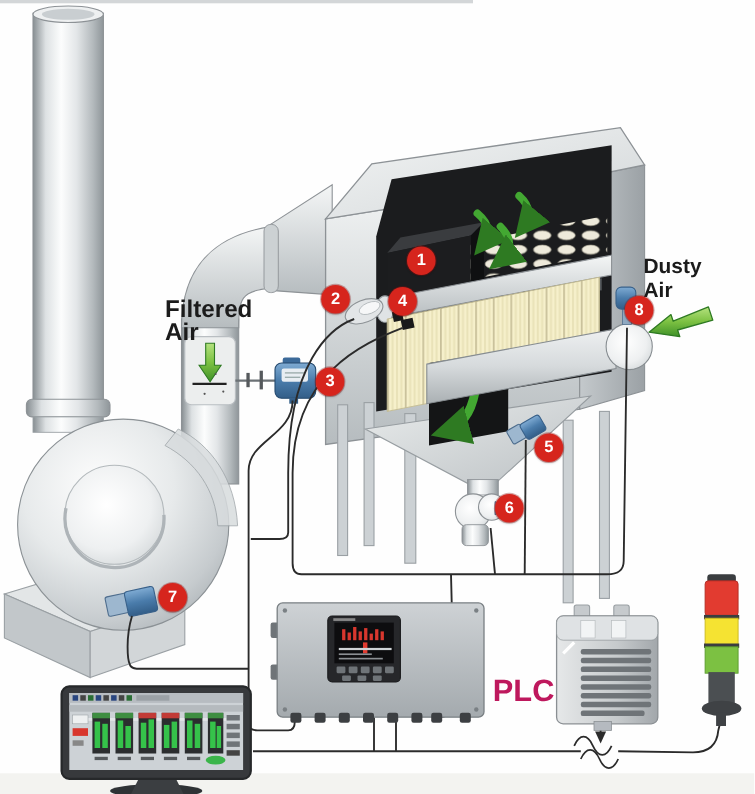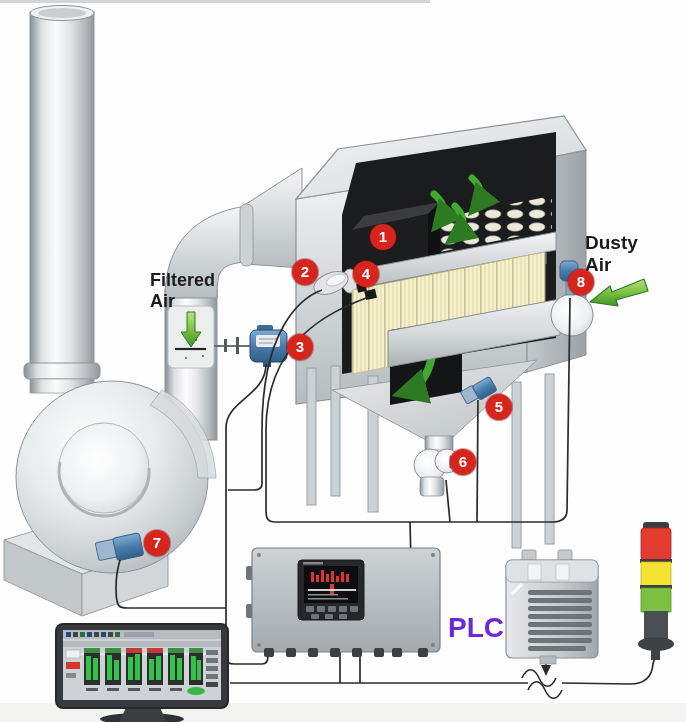--- a/index.html
+++ b/index.html
@@ -1,22 +1,22 @@
 <!DOCTYPE html>
 <html><head>
 <meta charset="utf-8">
 <style>
   html,body{margin:0;padding:0;background:#fff;}
   .stage{position:relative;width:686px;height:722px;background:#fefefe;overflow:hidden;
          font-family:"Liberation Sans",sans-serif;}
   .art{position:absolute;left:0;top:0;}
   .label{position:absolute;color:#1b1b1b;font-weight:bold;}
-  .label-filtered{left:150px;top:270px;width:96px;font-size:18px;line-height:21px;}
+  .label-filtered{left:150px;top:270px;width:96px;font-size:22px;line-height:21px;}
   .label-dusty{left:585px;top:232px;width:88px;font-size:19px;line-height:22px;}
-  .label-plc{left:448px;top:612px;width:60px;font-size:28px;color:#6d28d9;text-align:left;}
+  .label-plc{left:448px;top:612px;width:60px;font-size:28px;color:#be185d;text-align:left;}
   .callout{position:absolute;width:26px;height:26px;border-radius:50%;background:#d6251d;
            color:#fff;font-size:15px;font-weight:bold;line-height:26px;text-align:center;
            box-shadow:0 0 0 1px rgba(150,15,15,.35), 0 1px 2px rgba(0,0,0,.25);}
 </style>
 </head>
 <body>
 
 <div class="stage">
 
 <svg class="art" width="686" height="722" viewBox="0 0 686 722">

